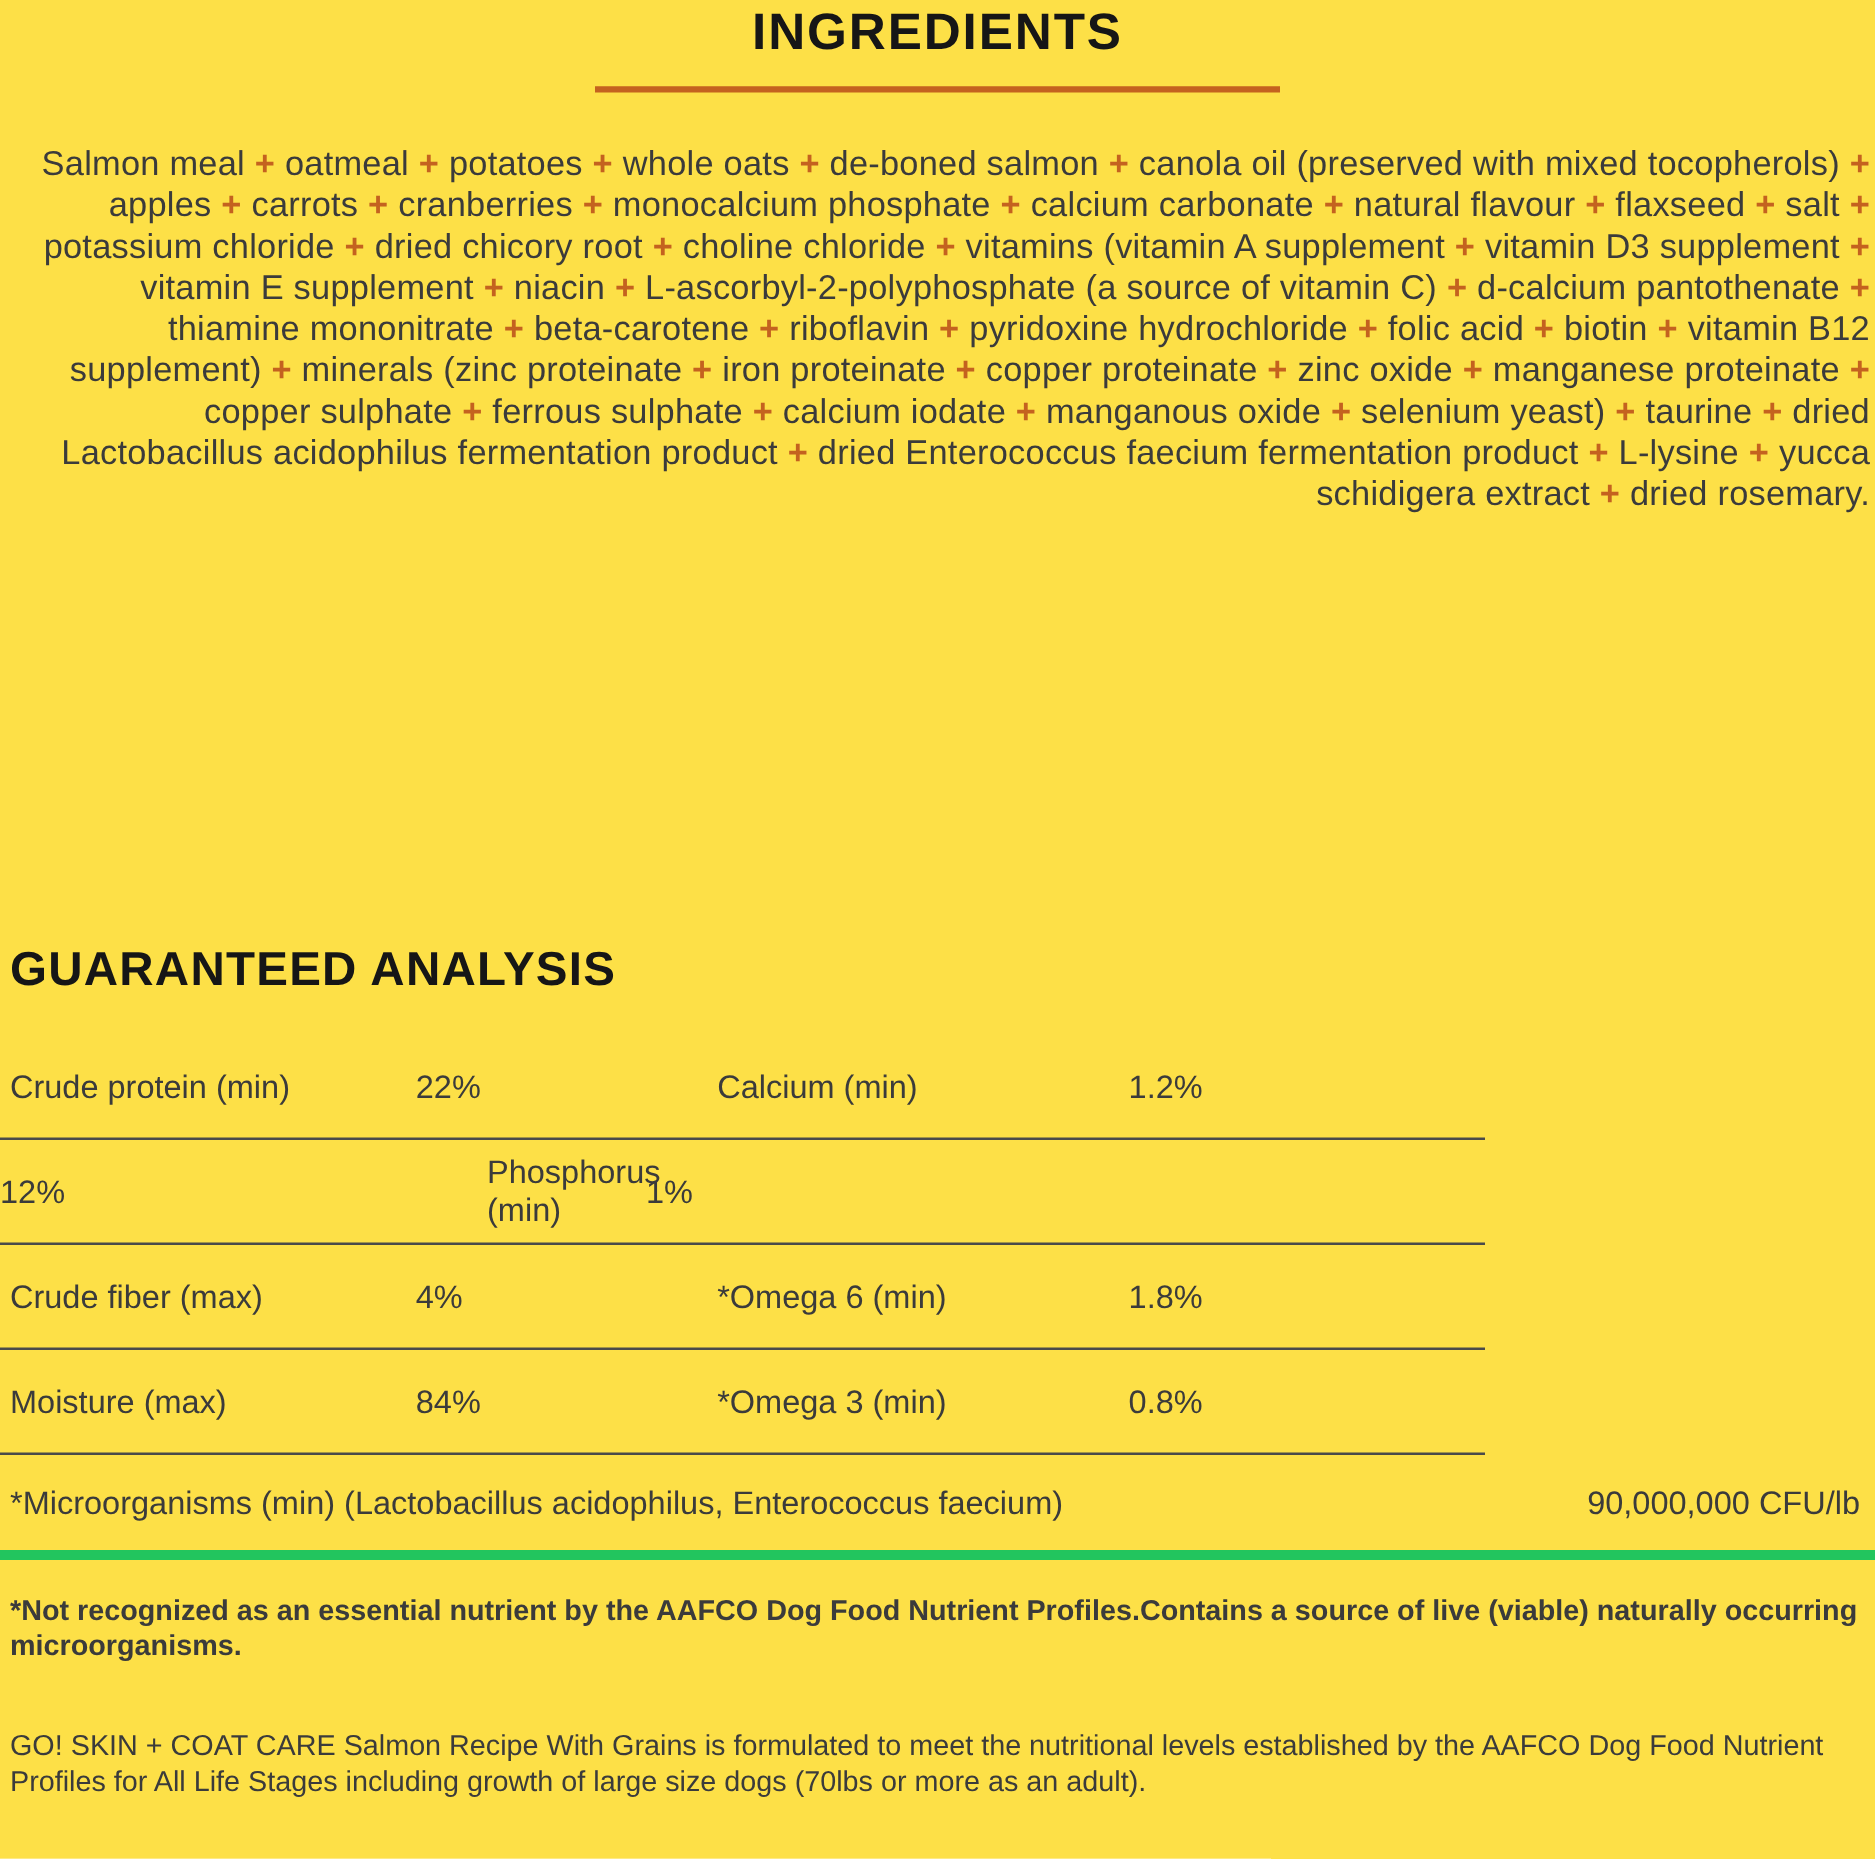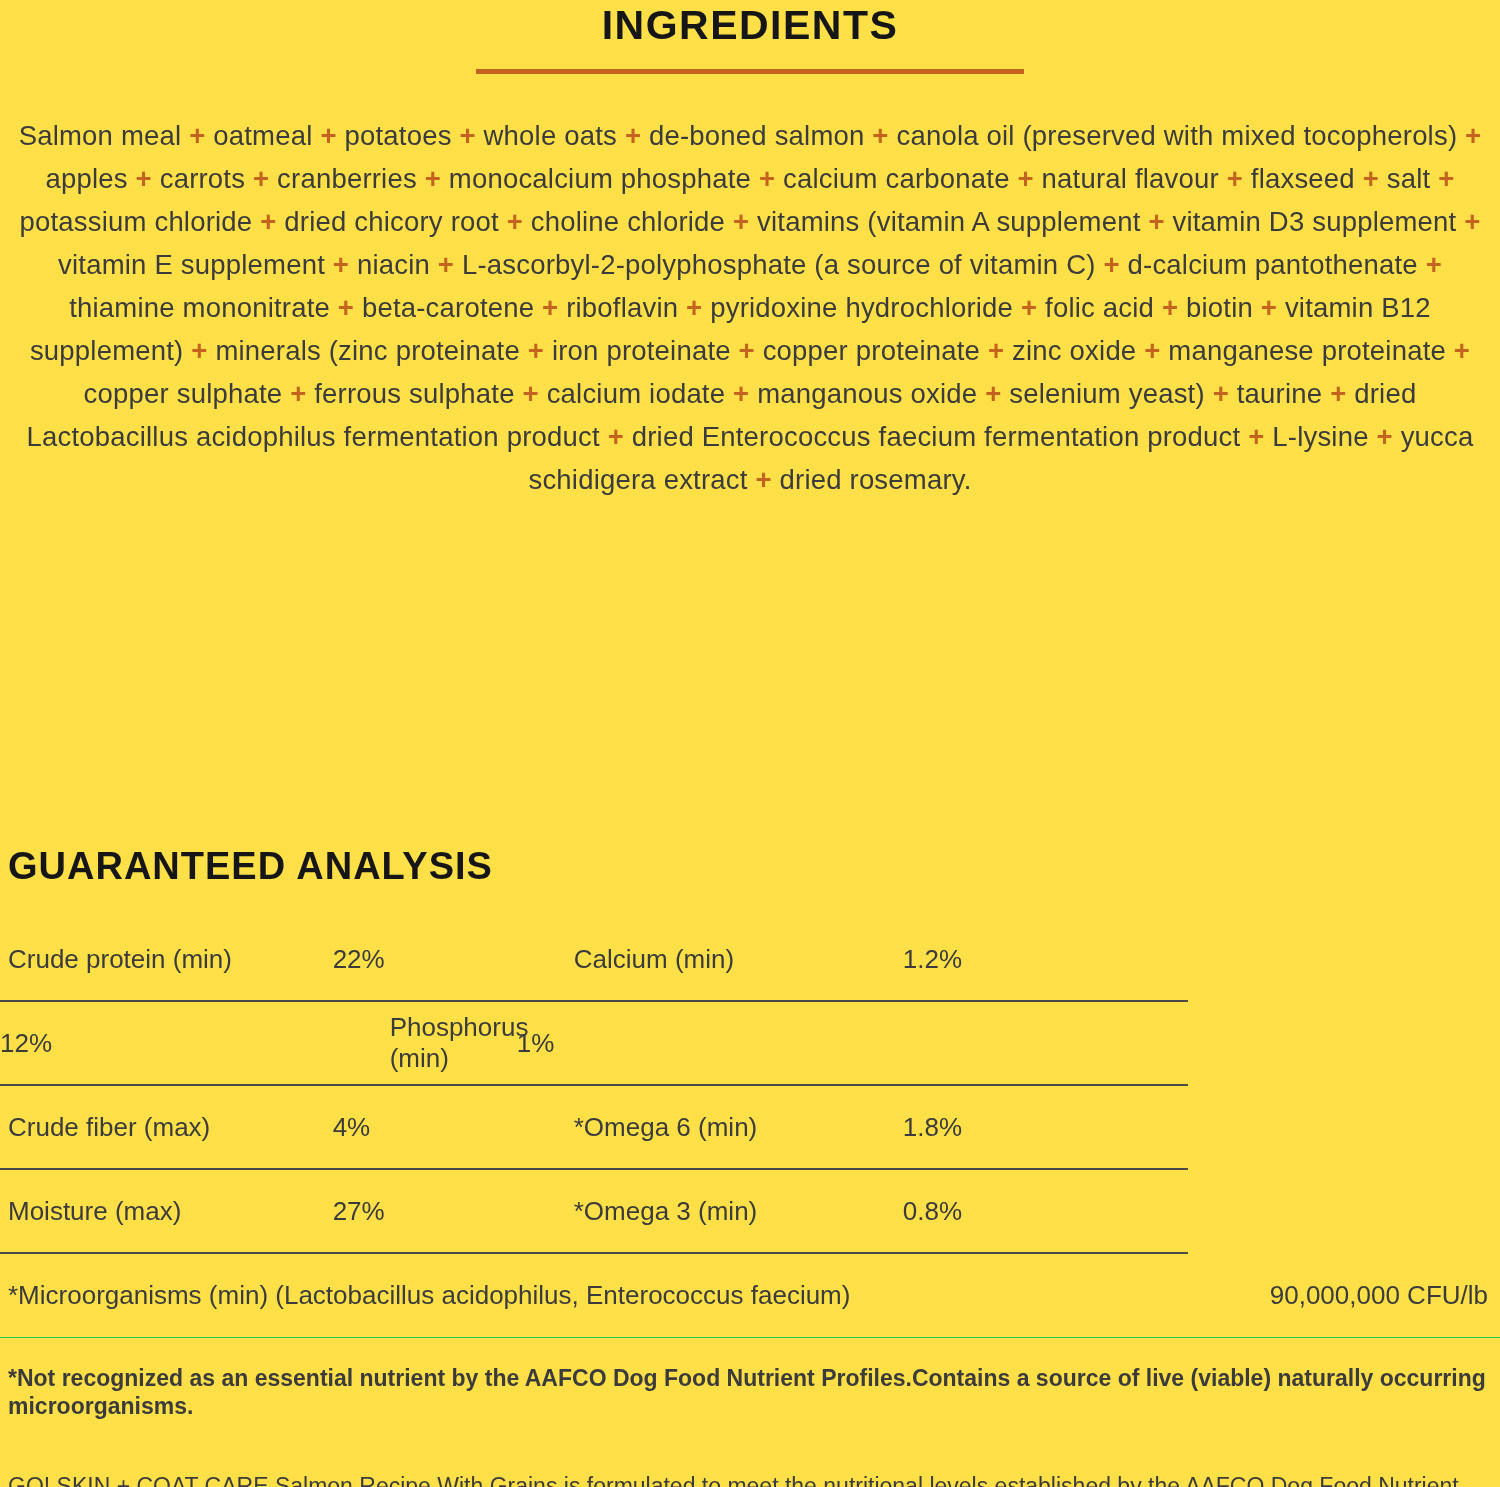--- a/index.html
+++ b/index.html
@@ -25,23 +25,23 @@
   }
   .accent-rule {
     width: 548px;
     height: 5px;
     margin: 22px auto 0 auto;
     background: #c4621f;
   }
   .ingredients-text {
     margin: 40px auto 0 auto;
     width: 1492px;
-    text-align: center;
+    text-align: right;
     font-size: 27.5px;
-    line-height: 43px;
+    line-height: 33px;
     letter-spacing: 0.2px;
     color: #3b3b3b;
     font-weight: 400;
   }
   .plus {
     color: #c4621f;
     font-weight: 700;
   }
 
   
@@ -63,21 +63,21 @@
     color: #3b3b3b;
   }
   .ga-label { padding-left: 8px; text-align: left; }
   .ga-label2 { padding-left: 57px; }
   .ga-value { }
   .ga-row-full {
     display: grid;
     grid-template-columns: 1fr auto;
     align-items: center;
     height: 84px;
-    border-bottom: 1px solid #22c55e;
+    border-bottom: 8px solid #22c55e;
     font-size: 26px;
     color: #3b3b3b;
   }
   .ga-row-full .ga-value-full { padding-right: 12px; text-align: left; }
 
   .footnote {
     margin: 26px 8px 0 8px;
     font-size: 23px;
     line-height: 28px;
     color: #3b3b3b;
@@ -116,21 +116,21 @@
         <span class="ga-value">1%</span>
       </div>
       <div class="ga-row">
         <span class="ga-label">Crude fiber (max)</span>
         <span class="ga-value">4%</span>
         <span class="ga-label ga-label2">*Omega 6 (min)</span>
         <span class="ga-value">1.8%</span>
       </div>
       <div class="ga-row">
         <span class="ga-label">Moisture (max)</span>
-        <span class="ga-value">27%</span>
+        <span class="ga-value">84%</span>
         <span class="ga-label ga-label2">*Omega 3 (min)</span>
         <span class="ga-value">0.8%</span>
       </div>
     </div>
 
   <div class="ga-row-full">
     <span class="ga-label">*Microorganisms (min) (Lactobacillus acidophilus, Enterococcus faecium)</span>
     <span class="ga-value-full">90,000,000 CFU/lb</span>
   </div>
 

